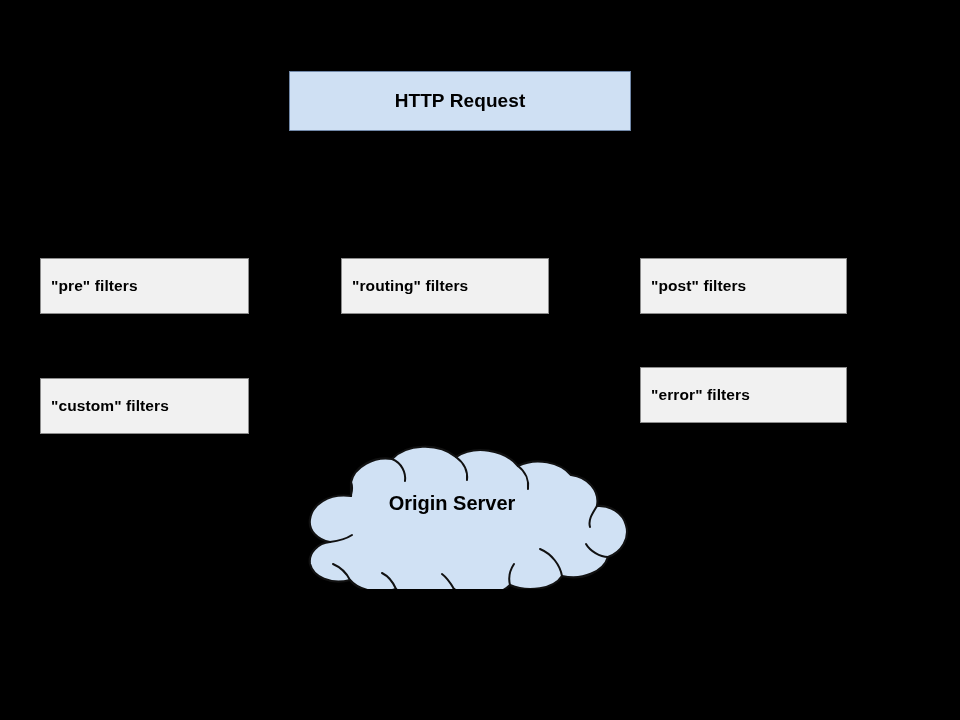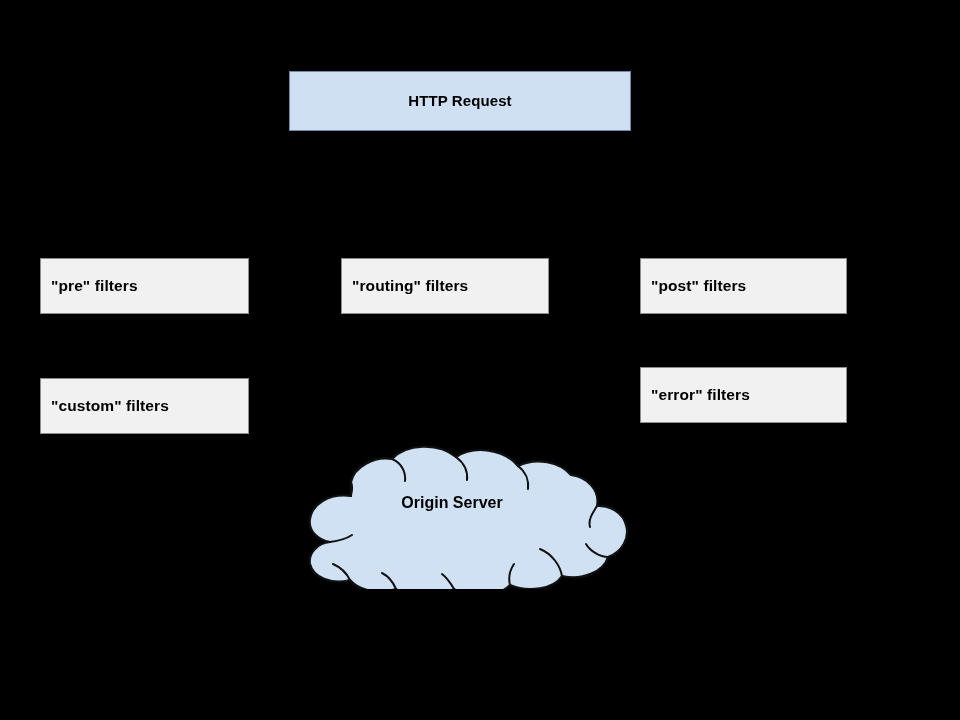--- a/index.html
+++ b/index.html
@@ -42,21 +42,21 @@
     color: #000000;
     line-height: 1.2;
     letter-spacing: 0.1px;
     white-space: nowrap;
   }
   .box-gray .node-label {
     padding-left: 10px;
     font-size: 15.5px;
   }
   .box-blue .node-label {
-    font-size: 15px;
+    font-size: 19px;
   }
   
   .cloud-wrap {
     position: absolute;
   }
   .cloud-wrap svg {
     display: block;
   }
   .cloud-label {
     position: absolute;
@@ -64,21 +64,21 @@
     right: 0;
     top: 0;
     bottom: 0;
     display: flex;
     align-items: center;
     justify-content: center;
     pointer-events: none;
   }
   .cloud-label span {
     font-weight: bold;
-    font-size: 16px;
+    font-size: 20px;
     color: #000000;
     transform: translate(-8px, -10px);
     white-space: nowrap;
   }
 </style>
 </head>
 <body>
 
 <div id="canvas">
 

